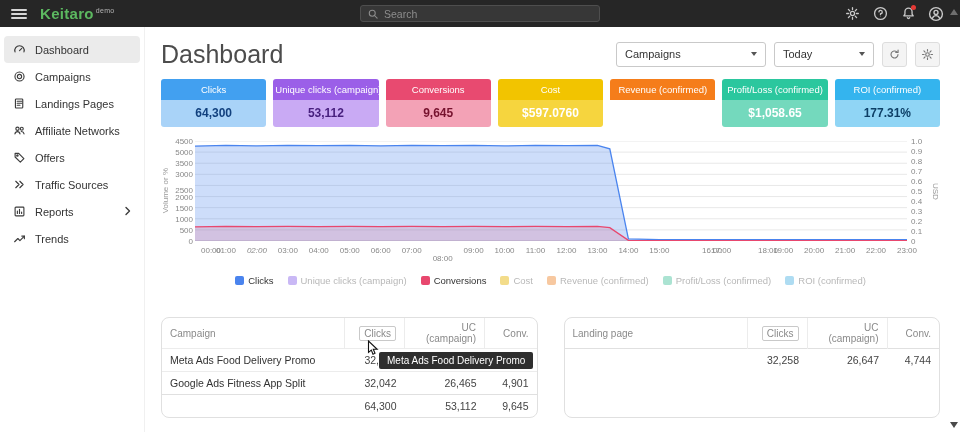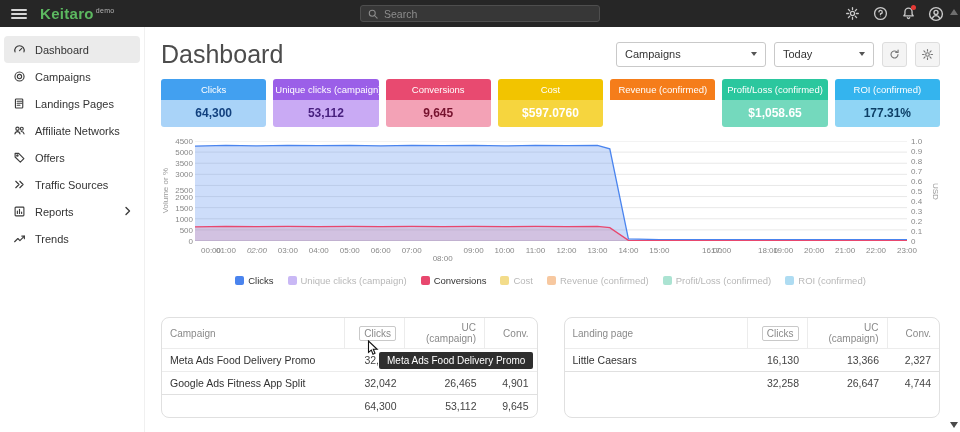--- a/index.html
+++ b/index.html
@@ -427,26 +427,20 @@
         <table>
           <thead>
             <tr>
               <th class="name">Landing page</th>
               <th class="num"><span class="sort-box">Clicks</span></th>
               <th class="num">UC (campaign)</th>
               <th class="num">Conv.</th>
             </tr>
           </thead>
           <tbody>
-            <tr>
-              <td class="name">Little Caesars</td>
-              <td class="num">16,130</td>
-              <td class="num">13,366</td>
-              <td class="num">2,327</td>
-            </tr>
           </tbody>
           <tfoot>
             <tr>
               <td class="name"></td>
               <td class="num">32,258</td>
               <td class="num">26,647</td>
               <td class="num">4,744</td>
             </tr>
           </tfoot>
         </table>

